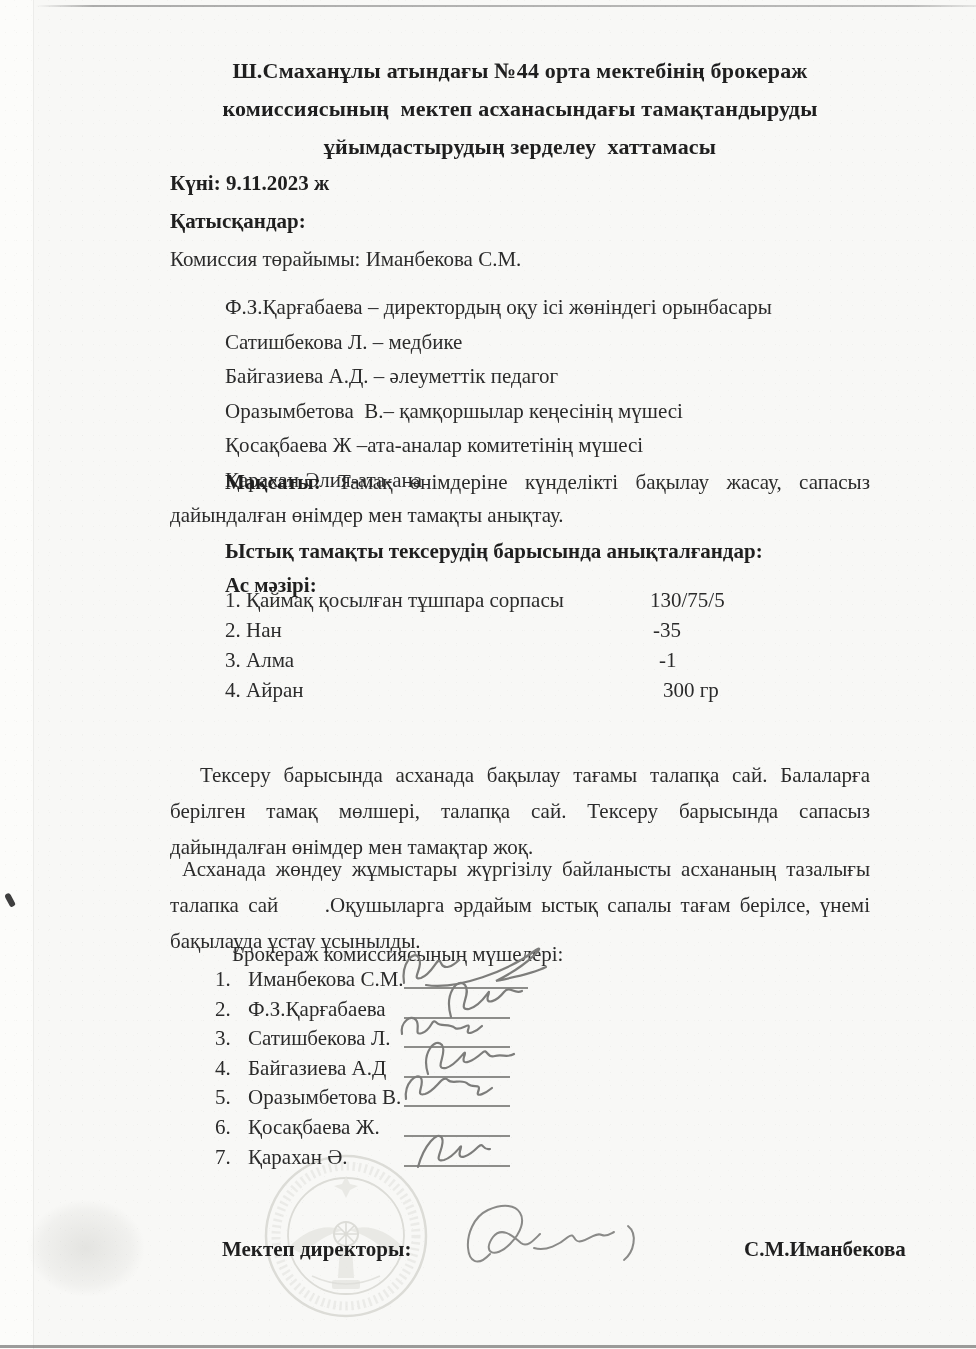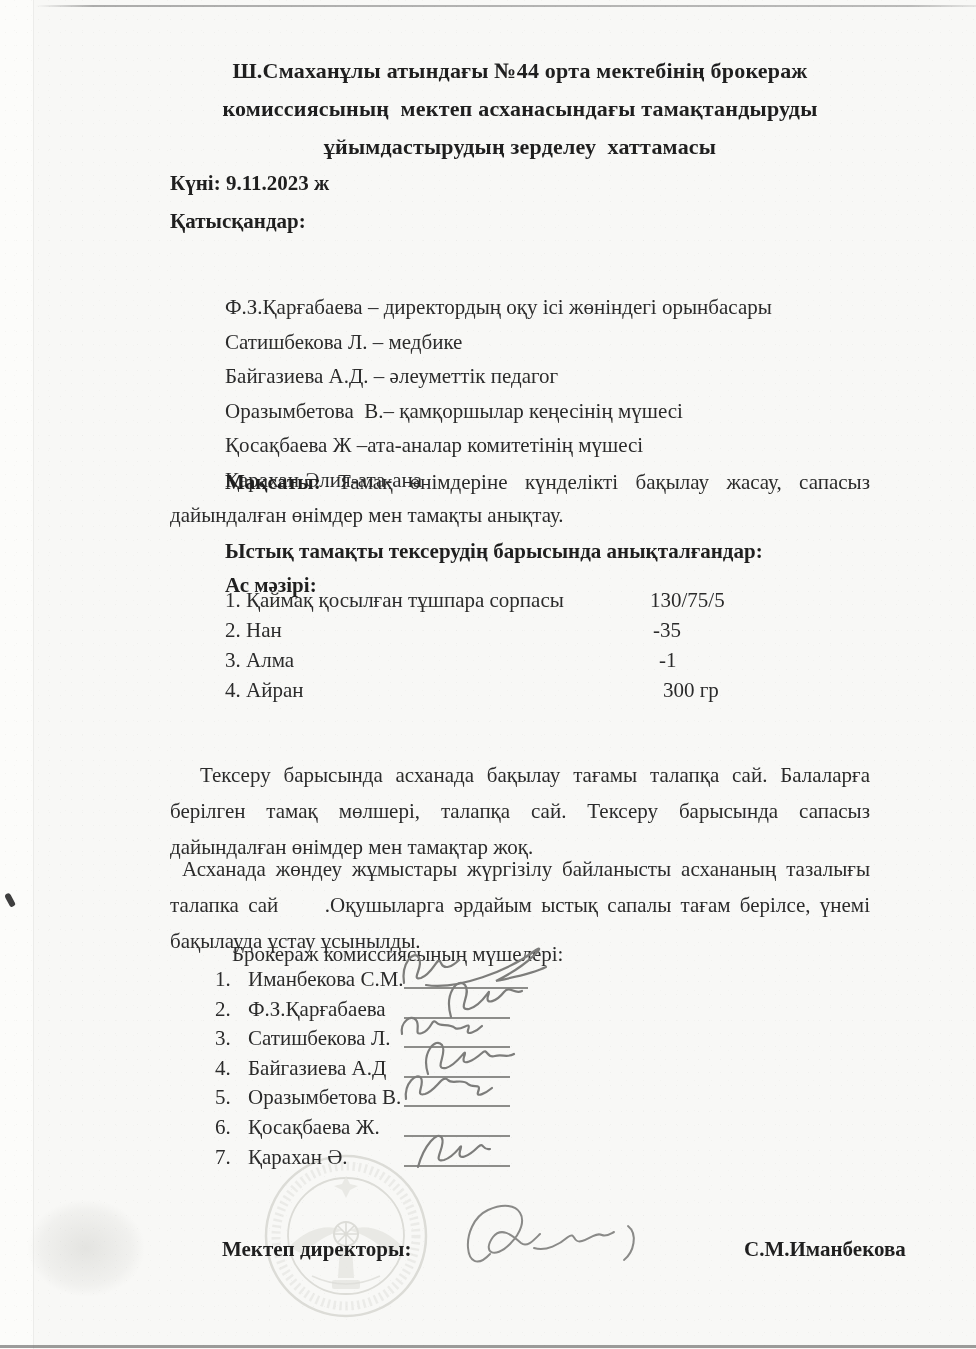--- a/index.html
+++ b/index.html
@@ -87,20 +87,21 @@
 <div class="content">
 
   <div class="abs title b center" style="top:44px">
     <div>Ш.Смаханұлы атындағы №44 орта мектебінің брокераж</div>
     <div>комиссиясының&nbsp; мектеп асханасындағы тамақтандыруды</div>
     <div>ұйымдастырудың зерделеу&nbsp; хаттамасы</div>
   </div>
 
   <div class="abs b" style="top:166px">Күні: 9.11.2023 ж</div>
   <div class="abs b" style="top:204px">Қатысқандар:</div>
+  <div class="abs" style="top:242px">Комиссия төрайымы: Иманбекова С.М.</div>
 
   <div class="abs members" style="top:290px">
     <div class="indent">Ф.З.Қарғабаева – директордың оқу ісі жөніндегі орынбасары</div>
     <div class="indent">Сатишбекова Л. – медбике</div>
     <div class="indent">Байгазиева А.Д. – әлеуметтік педагог</div>
     <div class="indent">Оразымбетова&nbsp; В.– қамқоршылар кеңесінің мүшесі</div>
     <div class="indent">Қосақбаева Ж –ата-аналар комитетінің мүшесі</div>
     <div class="indent">Қарахан Әлия-ата-ана</div>
   </div>
 

